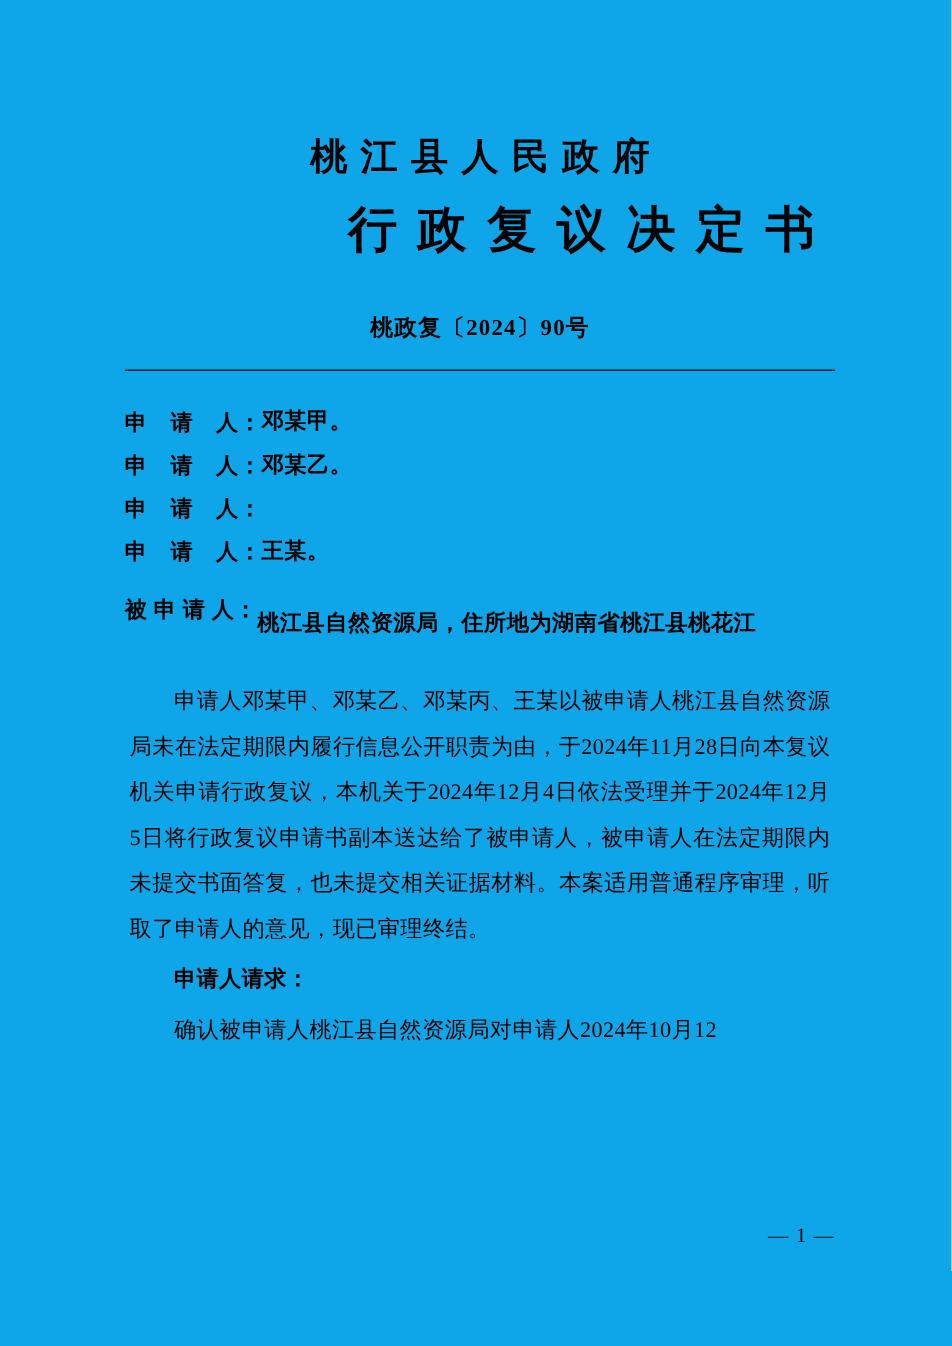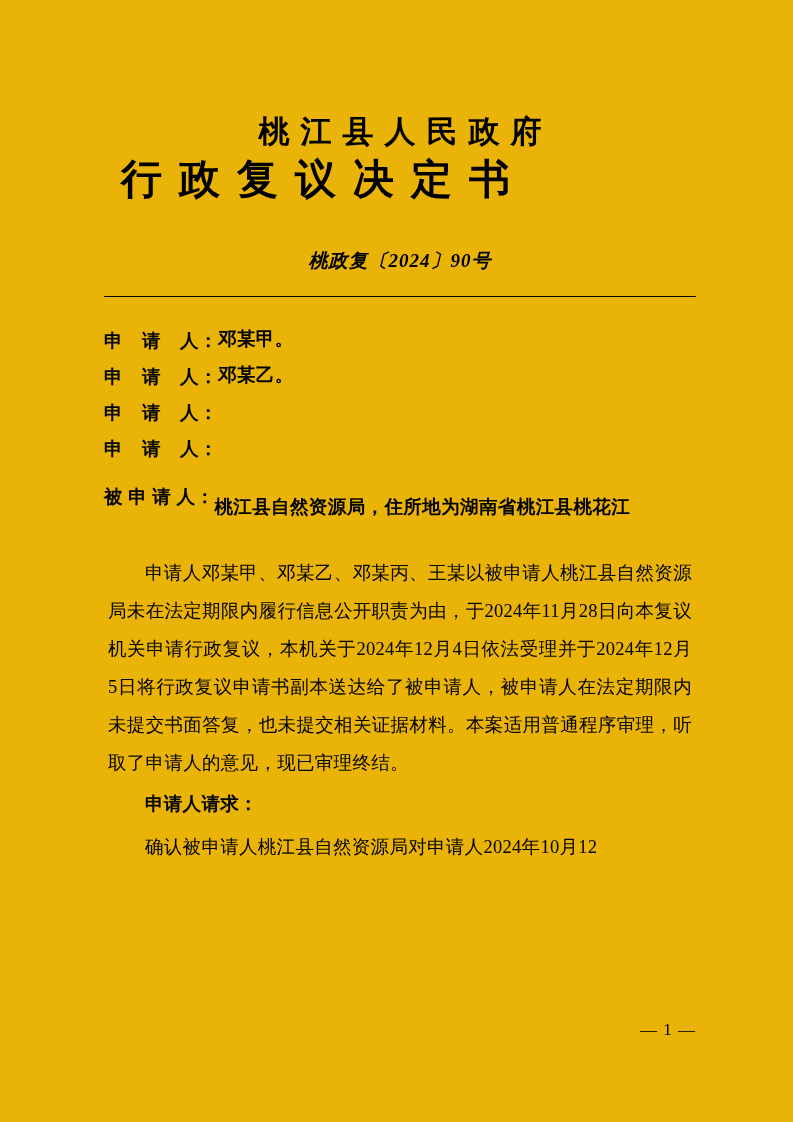--- a/index.html
+++ b/index.html
@@ -9,21 +9,21 @@
   }
   body {
     font-family: "Liberation Serif", "DejaVu Serif", serif;
     color: #000000;
   }
   .page {
     position: relative;
     width: 793px;
     height: 1122px;
     margin: 0 auto;
-    background: #eab308;
+    background: #0ea5e9;
     overflow: hidden;
     box-sizing: border-box;
   }
   .content {
     position: absolute;
     left: 104px;
     top: 0;
     width: 592px;
   }
 
@@ -33,37 +33,36 @@
     text-align: center;
     font-family: "DejaVu Serif", "Liberation Serif", serif;
     font-weight: bold;
     font-size: 31px;
     letter-spacing: 11px;
     text-indent: 11px;
     line-height: 1.25;
     color: #000;
   }
   .title-2 {
-    margin-top: 4px;
-    text-align: left;
+    margin-top: 16px;
+    text-align: right;
     font-family: "DejaVu Serif", "Liberation Serif", serif;
     font-weight: bold;
     font-size: 41px;
     letter-spacing: 17px;
     text-indent: 17px;
     line-height: 1.2;
     color: #000;
   }
   .doc-number {
     margin-top: 44px;
     text-align: center;
     font-size: 19px;
     font-weight: bold;
     letter-spacing: 1px;
-    font-style: italic;
   }
   .rule {
     margin-top: 22px;
     border: none;
     border-top: 1.6px solid #000;
     width: 100%;
     height: 0;
   }
 
   
@@ -106,21 +105,20 @@
     margin: 4px;
     font-size: 18.5px;
     line-height: 2.05;
     text-align: justify;
     text-justify: inter-ideograph;
     text-indent: 2em;
     letter-spacing: 0.3px;
   }
   p.para.bold {
     font-weight: bold;
-    font-family: Liberation Mono, monospace;
   }
   p.para.spaced {
     margin-top: 2px;
   }
 
   
   .page-footer {
     position: absolute;
     left: 104px;
     width: 592px;
@@ -154,20 +152,21 @@
         <span class="party-label">申　请　人：</span>
         <span class="party-value">邓某乙。</span>
       </div>
 
       <div class="party-row">
         <span class="party-label">申　请　人：</span>
       </div>
 
       <div class="party-row">
         <span class="party-label">申　请　人：</span>
+        <span class="party-value">王某。</span>
       </div>
 
       <div class="party-row">
         <span class="party-label">被 申 请 人：</span>
         <span class="party-value wrap"><span>桃江县自然资源局，住所地为湖南省桃江县桃花江</span></span>
       </div>
 
     </div>
 
     <div class="body-block">

